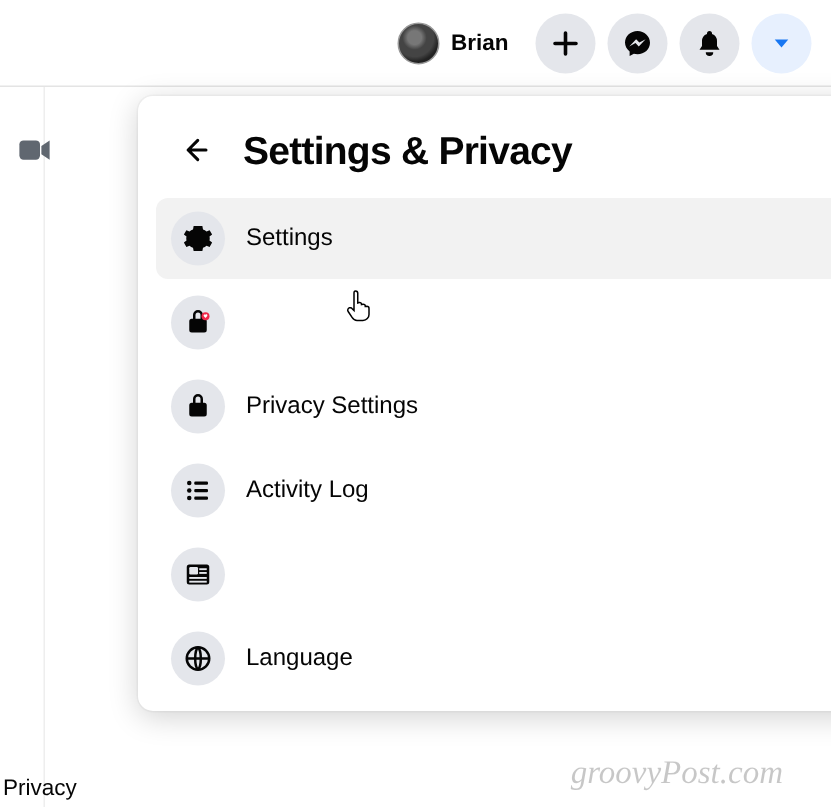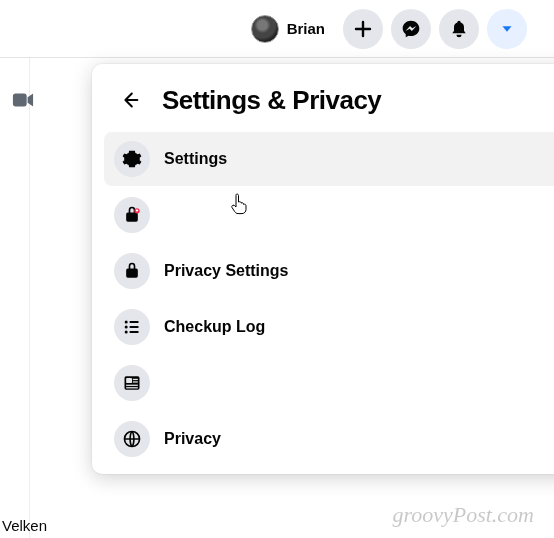--- a/index.html
+++ b/index.html
@@ -10,21 +10,21 @@
     background: #fff;
     position: relative;
     overflow: hidden;
   }
   .topbar {
     height: 58px;
     border-bottom: 1px solid #e4e4e4;
     display: flex;
     align-items: center;
     justify-content: flex-end;
-    padding-right: 27px;
+    padding-right: 13px;
     gap: 8px;
     background: #fff;
   }
   .profile {
     display: flex;
     align-items: center;
     gap: 8px;
     padding: 4px 10px 4px 4px;
     border-radius: 20px;
     cursor: pointer;
@@ -90,30 +90,30 @@
     cursor: pointer;
   }
   .menu-item.hover { background: #f2f2f2; }
   .item-icon {
     width: 36px; height: 36px; border-radius: 50%;
     background: #e4e6eb;
     display: flex; align-items: center; justify-content: center;
     color: #050505;
     flex-shrink: 0;
   }
-  .item-label { font-size: 16px; font-weight: 700; color: #050505; }
+  .item-label { font-size: 16px; font-weight: 400; color: #050505; }
   .cursor-hand {
     position: absolute;
     left: 230px; top: 192px;
     font-size: 18px;
     pointer-events: none;
   }
   .watermark {
     position: absolute;
-    right: 20px; bottom: 10px;
+    right: 32px; bottom: 10px;
     font-family: Georgia, 'Times New Roman', serif;
     font-style: italic;
     font-size: 22px;
     color: rgba(0,0,0,0.22);
     pointer-events: none;
   }
   svg { display: block; }
 </style>
 </head>
 <body>
@@ -153,21 +153,21 @@
   </div>
 </div>
 
 <div class="left-strip"></div>
 <span class="video-icon">
   <svg width="22" height="16" viewBox="0 0 24 16">
       <rect x="1" y="1" width="15" height="14" rx="3" fill="currentColor"></rect>
       <path fill="currentColor" d="M17 5l6-4v14l-6-4z"></path>
     </svg>
 </span>
-<div class="bottom-text">Velken</div>
+<div class="bottom-text">Privacy</div>
 
 <div class="dropdown">
   <div class="dd-header">
     <div class="back-btn">
       <span>
         <svg width="22" height="22" viewBox="0 0 24 24">
             <path d="M14 5l-7 7 7 7M7 12h13" stroke="currentColor" stroke-width="2.2" fill="none" stroke-linecap="round" stroke-linejoin="round"></path>
           </svg>
       </span>
     </div>
@@ -209,21 +209,21 @@
             <g fill="currentColor">
               <circle cx="5" cy="6" r="1.8"></circle>
               <circle cx="5" cy="12" r="1.8"></circle>
               <circle cx="5" cy="18" r="1.8"></circle>
               <rect x="9" y="4.7" width="11" height="2.6" rx="1"></rect>
               <rect x="9" y="10.7" width="11" height="2.6" rx="1"></rect>
               <rect x="9" y="16.7" width="11" height="2.6" rx="1"></rect>
             </g>
           </svg>
       </div>
-      <span class="item-label">Checkup Log</span>
+      <span class="item-label">Activity Log</span>
     </div>
 
     <div class="menu-item">
       <div class="item-icon">
         <svg width="20" height="20" viewBox="0 0 24 24">
             <rect x="3" y="4" width="18" height="16" rx="2" fill="currentColor"></rect>
             <rect x="5" y="6" width="7" height="6" rx="1" fill="#e4e6eb"></rect>
             <rect x="13" y="7" width="6" height="1.5" fill="#e4e6eb"></rect>
             <rect x="13" y="10" width="6" height="1.5" fill="#e4e6eb"></rect>
             <rect x="5" y="14" width="14" height="1.5" fill="#e4e6eb"></rect>
@@ -232,21 +232,21 @@
       </div>
     </div>
 
     <div class="menu-item">
       <div class="item-icon">
         <svg width="20" height="20" viewBox="0 0 24 24">
             <circle cx="12" cy="12" r="9" fill="none" stroke="currentColor" stroke-width="2"></circle>
             <path d="M3 12h18M12 3c3 3 3 15 0 18M12 3c-3 3-3 15 0 18" fill="none" stroke="currentColor" stroke-width="2"></path>
           </svg>
       </div>
-      <span class="item-label">Privacy</span>
+      <span class="item-label">Language</span>
     </div>
   </div>
 </div>
 
 <div class="cursor-hand">
   <svg width="20" height="24" viewBox="0 0 20 24">
       <path fill="#fff" stroke="#000" stroke-width="1" d="M7 2c.8 0 1.5.7 1.5 1.5V10l1-.3c.7-.2 1.5.3 1.5 1v.3l1-.2c.8-.1 1.5.4 1.5 1.2v.3l1-.1c.8 0 1.5.6 1.5 1.4v4c0 2-1.6 4-4 4H8c-1.5 0-2.5-.8-3.3-2L2 15.5c-.5-.9 0-2 1-2.3.7-.2 1.4 0 1.8.6L6 15V3.5C6 2.7 6.2 2 7 2z"></path>
     </svg>
 </div>
 

